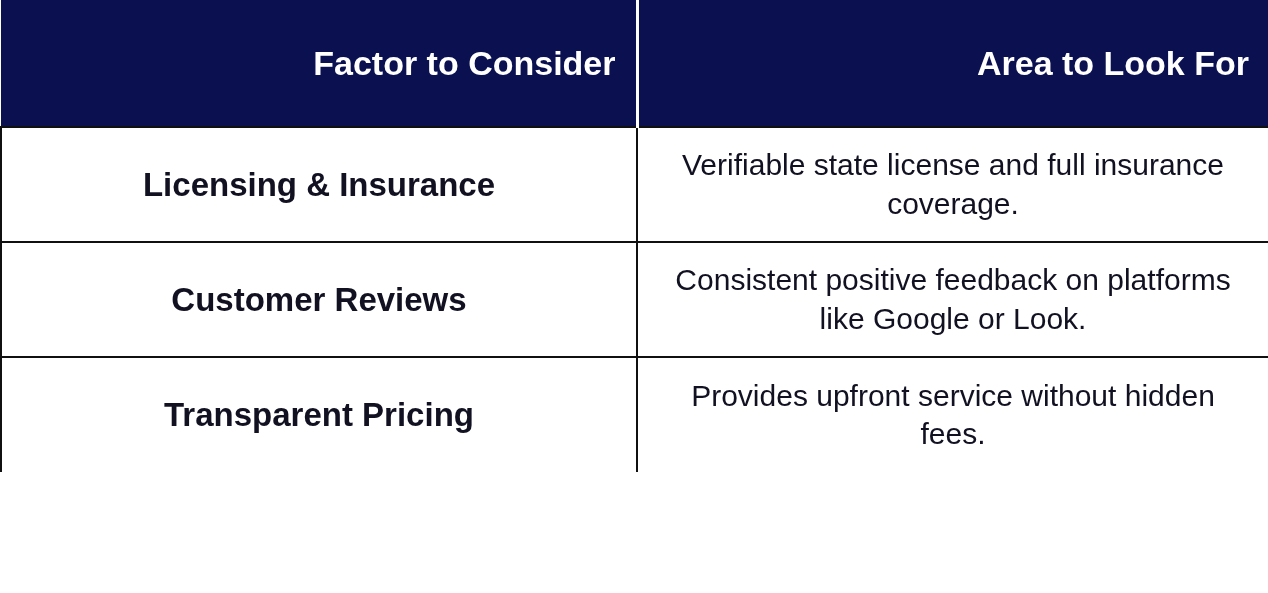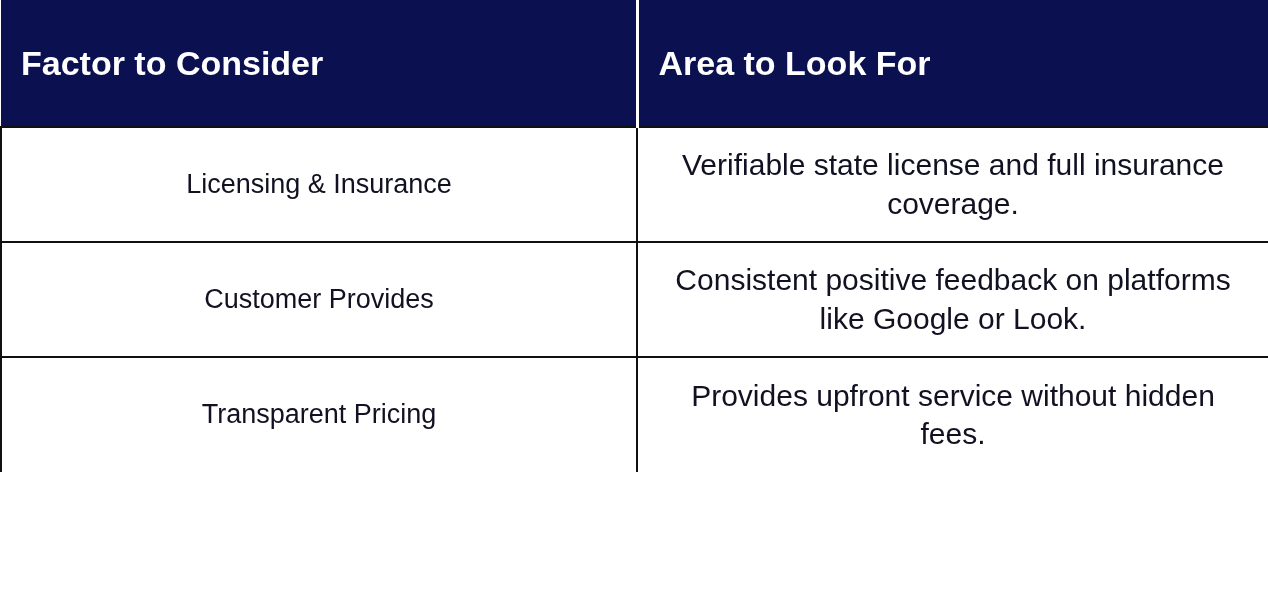--- a/index.html
+++ b/index.html
@@ -27,40 +27,40 @@
   table.compare col.col-factor { width: 636px; }
   table.compare col.col-look { width: 632px; }
 
   thead th {
     background: #0a1050;
     color: #ffffff;
     font-size: 34px;
     font-weight: bold;
     height: 127px;
     padding: 0 20px;
-    text-align: left;
+    text-align: right;
     vertical-align: middle;
     box-sizing: border-box;
   }
   thead th.head-factor {
     border-right: 3px solid #ffffff;
   }
 
   tbody td {
     height: 115px;
     padding: 10px 26px;
     text-align: center;
     vertical-align: middle;
     box-sizing: border-box;
     border-top: 2px solid #101010;
     border-bottom: 2px solid #101010;
   }
   tbody td.cell-factor {
-    font-size: 27px;
-    font-weight: normal;
+    font-size: 33px;
+    font-weight: bold;
     border-left: 2px solid #101010;
     border-right: 2px solid #101010;
     line-height: 1.25;
   }
   tbody td.cell-look {
     font-size: 30px;
     font-weight: normal;
     border-right: 2px solid #101010;
     line-height: 1.28;
   }
@@ -82,21 +82,21 @@
         <th class="head-factor">Factor to Consider</th>
         <th class="head-look">Area to Look For</th>
       </tr>
     </thead>
     <tbody>
       <tr>
         <td class="cell-factor">Licensing &amp; Insurance</td>
         <td class="cell-look">Verifiable state license and full insurance coverage.</td>
       </tr>
       <tr>
-        <td class="cell-factor">Customer Provides</td>
+        <td class="cell-factor">Customer Reviews</td>
         <td class="cell-look">Consistent positive feedback on platforms like Google or Look.</td>
       </tr>
       <tr>
         <td class="cell-factor">Transparent Pricing</td>
         <td class="cell-look">Provides upfront service without hidden fees.</td>
       </tr>
     </tbody>
   </table>
 </div>
 

